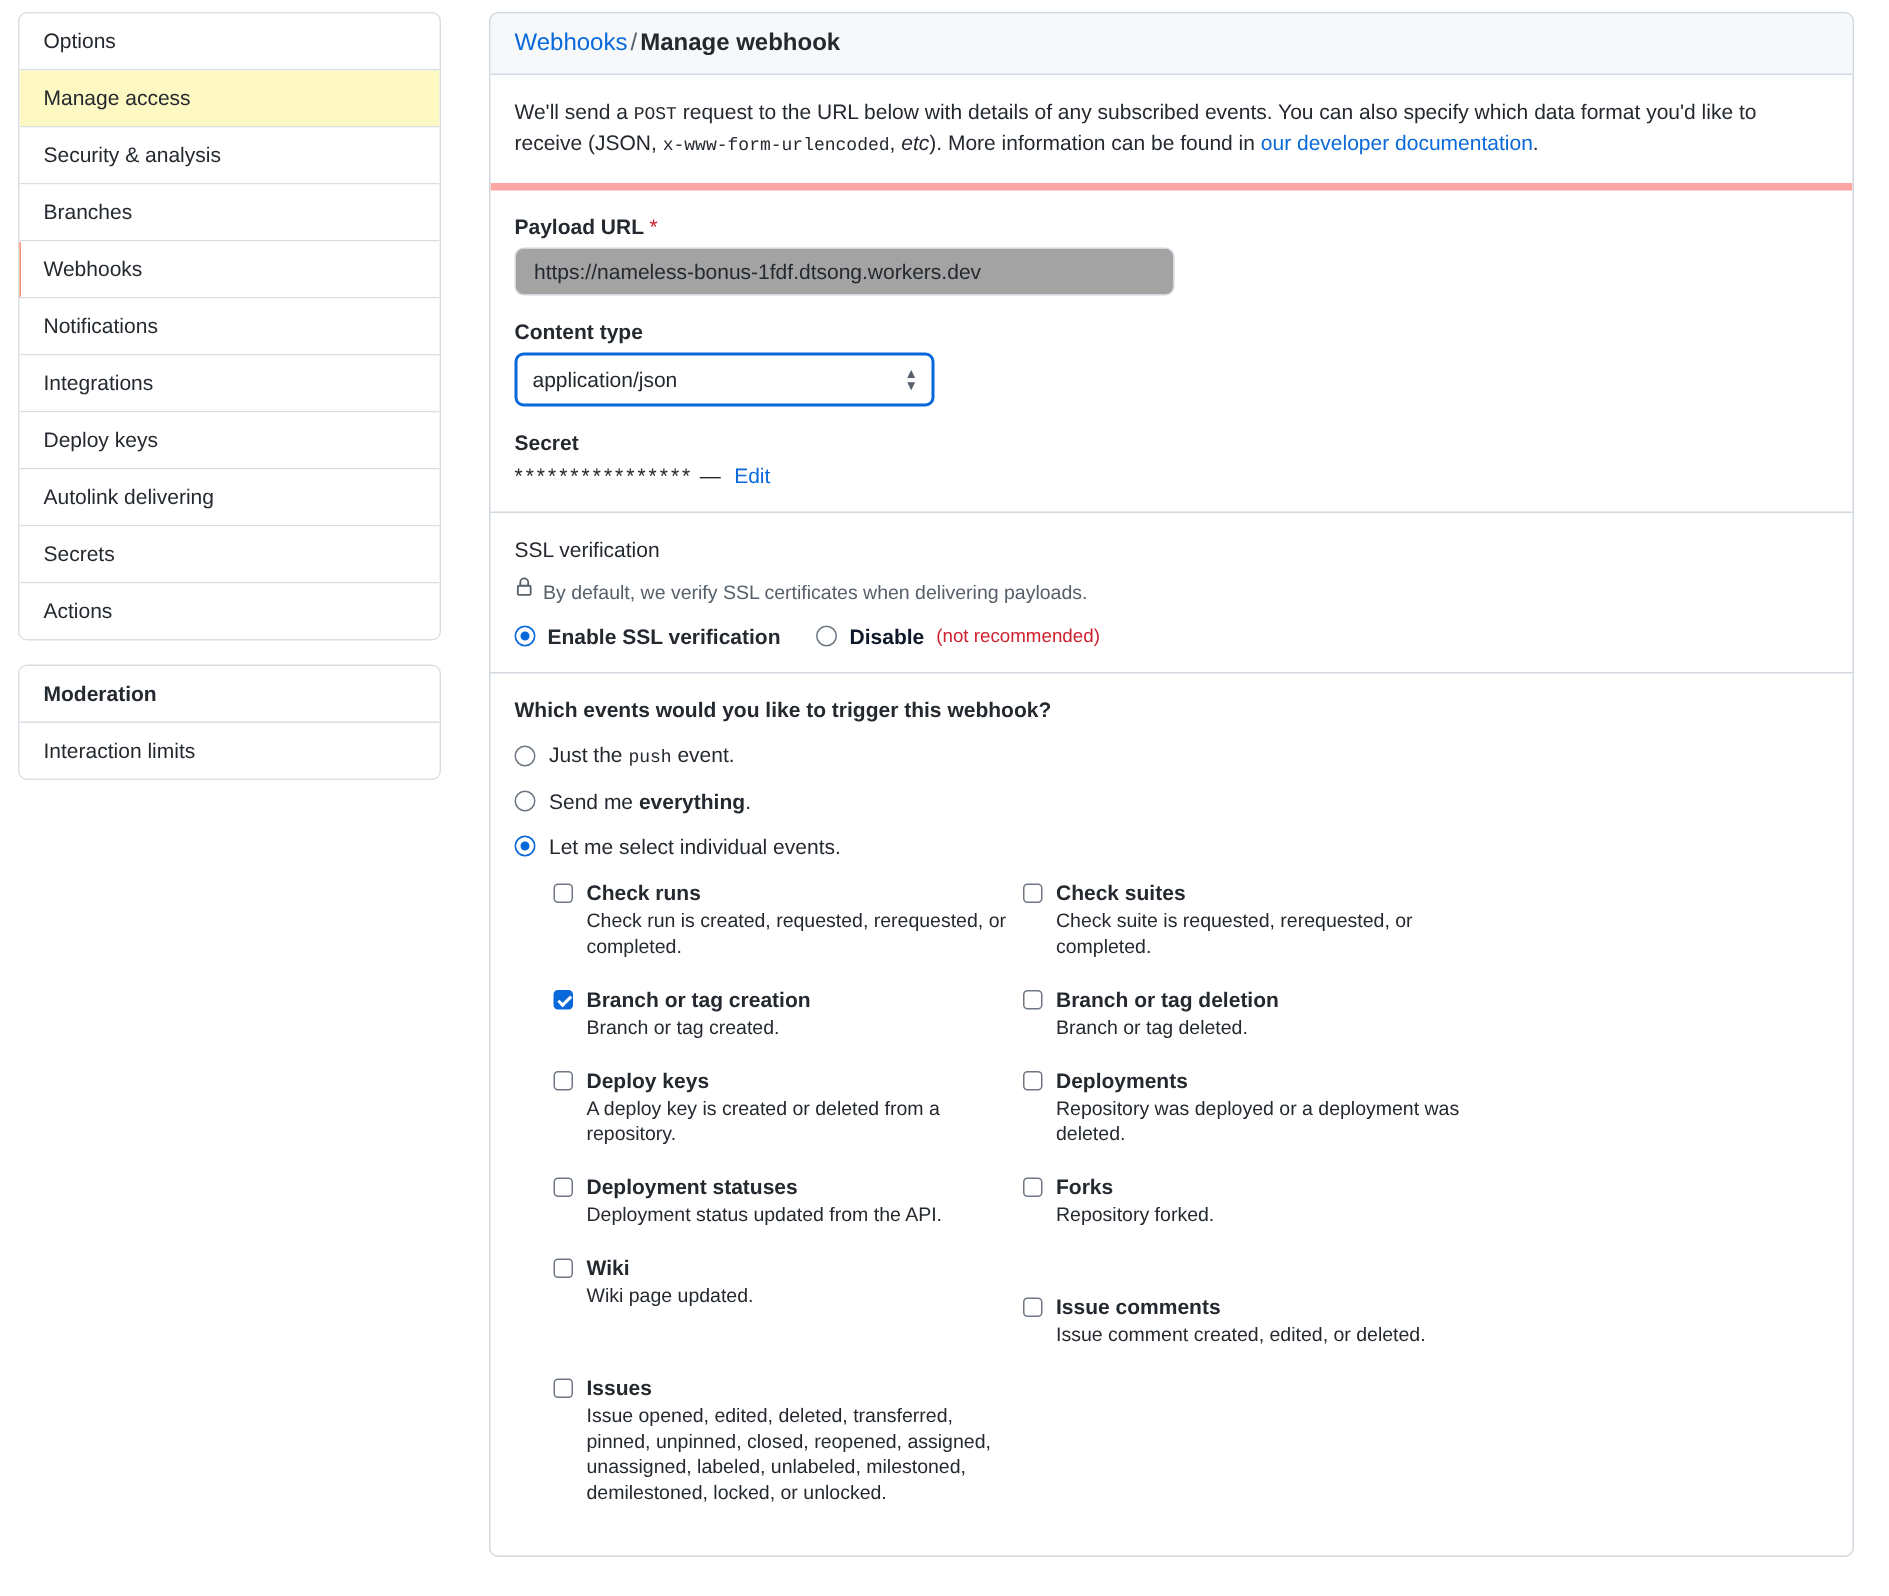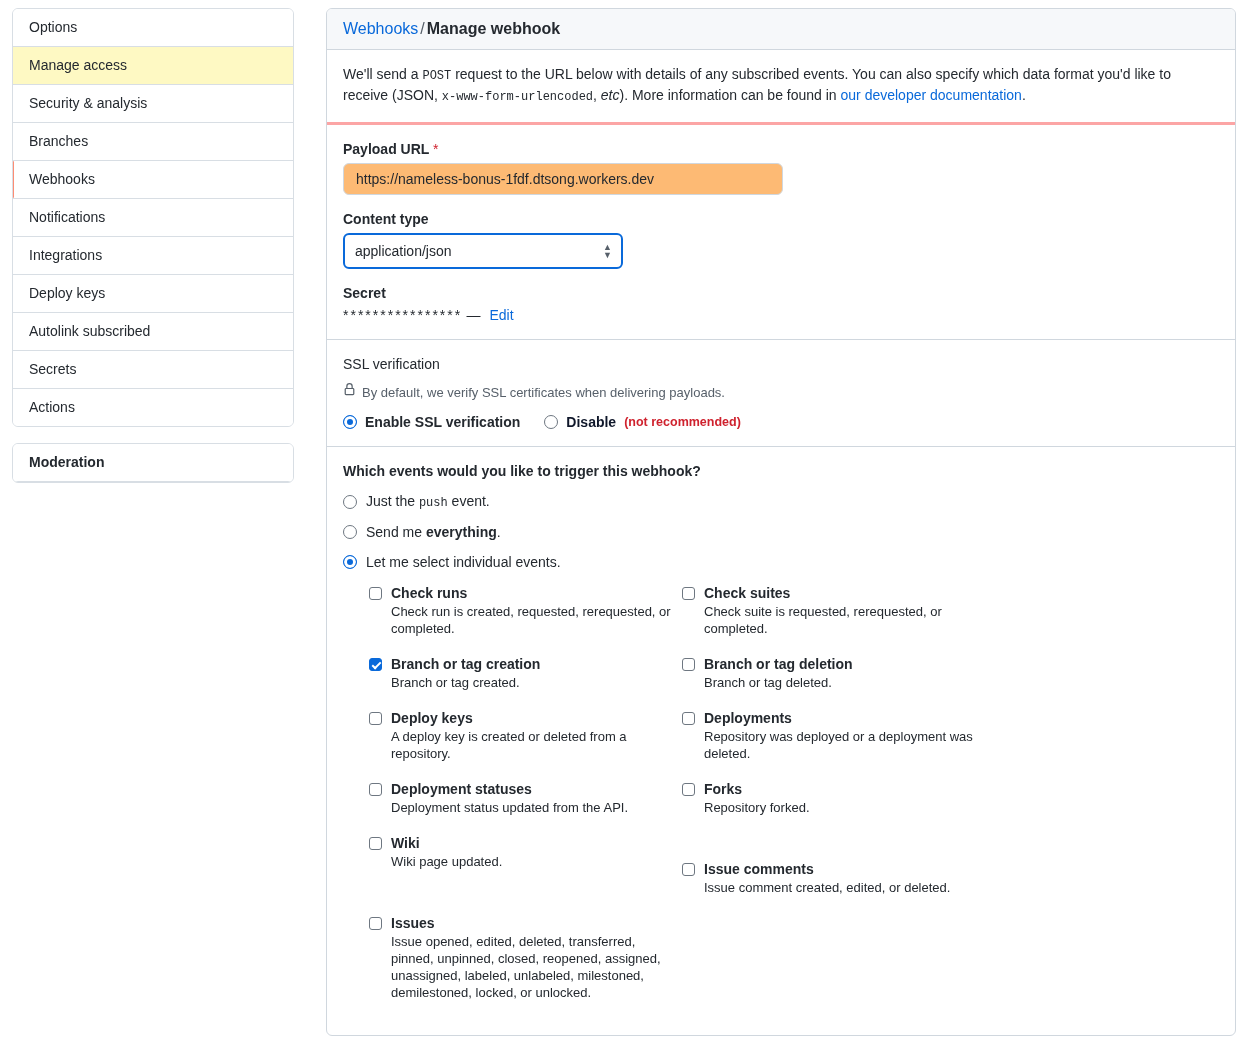--- a/index.html
+++ b/index.html
@@ -94,21 +94,21 @@
     padding: 16px;
     border-bottom: 1px solid #d0d7de;
   }
   .section:last-child { border-bottom: none; }
 
   .intro {
     font-size: 14px;
     line-height: 1.5;
     color: #24292f;
     padding: 14px 16px 16px 16px;
-    border-bottom: 3px solid #fca5a5;
+    border-bottom: 5px solid #fca5a5;
   }
   .intro code {
     font-family: "Liberation Mono", monospace;
     font-size: 12px;
     background: transparent;
   }
   .intro a { color: #0969da; text-decoration: none; }
 
   label.field-label {
     display: block;
@@ -120,21 +120,21 @@
 
   input.text-input {
     width: 440px;
     padding: 5px 12px;
     font-size: 14px;
     line-height: 20px;
     border: 1px solid #d0d7de;
     border-radius: 6px;
     color: #24292f;
     font-family: "Liberation Sans", sans-serif;
-    background: #fdba74;
+    background: #a3a3a3;
   }
   .field-block { margin-bottom: 16px; }
   .field-block:last-child { margin-bottom: 0; }
 
   .select-wrap {
     position: relative;
     display: inline-block;
   }
   select.ct-select {
     appearance: none;
@@ -201,21 +201,21 @@
     flex: 0 0 14px;
     cursor: pointer;
   }
   input[type=radio]:checked {
     border-color: #0969da;
     background: #0969da;
     box-shadow: inset 0 0 0 3px #fff;
   }
   .bold { font-weight: 600; }
   .danger { color: #0f172a; font-weight: 600; }
-  .danger-sub { color: #cf222e; font-weight: 700; font-size: 12.5px; }
+  .danger-sub { color: #cf222e; font-weight: 400; font-size: 12.5px; }
 
   .events-title {
     font-weight: 600;
     font-size: 14px;
     margin-bottom: 14px;
   }
   .event-radio {
     display: flex;
     align-items: center;
     gap: 9px;
@@ -280,26 +280,27 @@
   <div class="sidebar">
     <div class="nav-card">
       <div class="nav-item">Options</div>
       <div class="nav-item selected">Manage access</div>
       <div class="nav-item">Security &amp; analysis</div>
       <div class="nav-item">Branches</div>
       <div class="nav-item current">Webhooks</div>
       <div class="nav-item">Notifications</div>
       <div class="nav-item">Integrations</div>
       <div class="nav-item">Deploy keys</div>
-      <div class="nav-item">Autolink subscribed</div>
+      <div class="nav-item">Autolink delivering</div>
       <div class="nav-item">Secrets</div>
       <div class="nav-item">Actions</div>
     </div>
     <div class="nav-card">
       <div class="nav-header">Moderation</div>
+      <div class="nav-item">Interaction limits</div>
     </div>
   </div>
 
   <div class="main">
 
     <div class="breadcrumb">
       <a href="#">Webhooks</a><span class="sep">/</span><strong>Manage webhook</strong>
     </div>
 
     <div class="intro">

